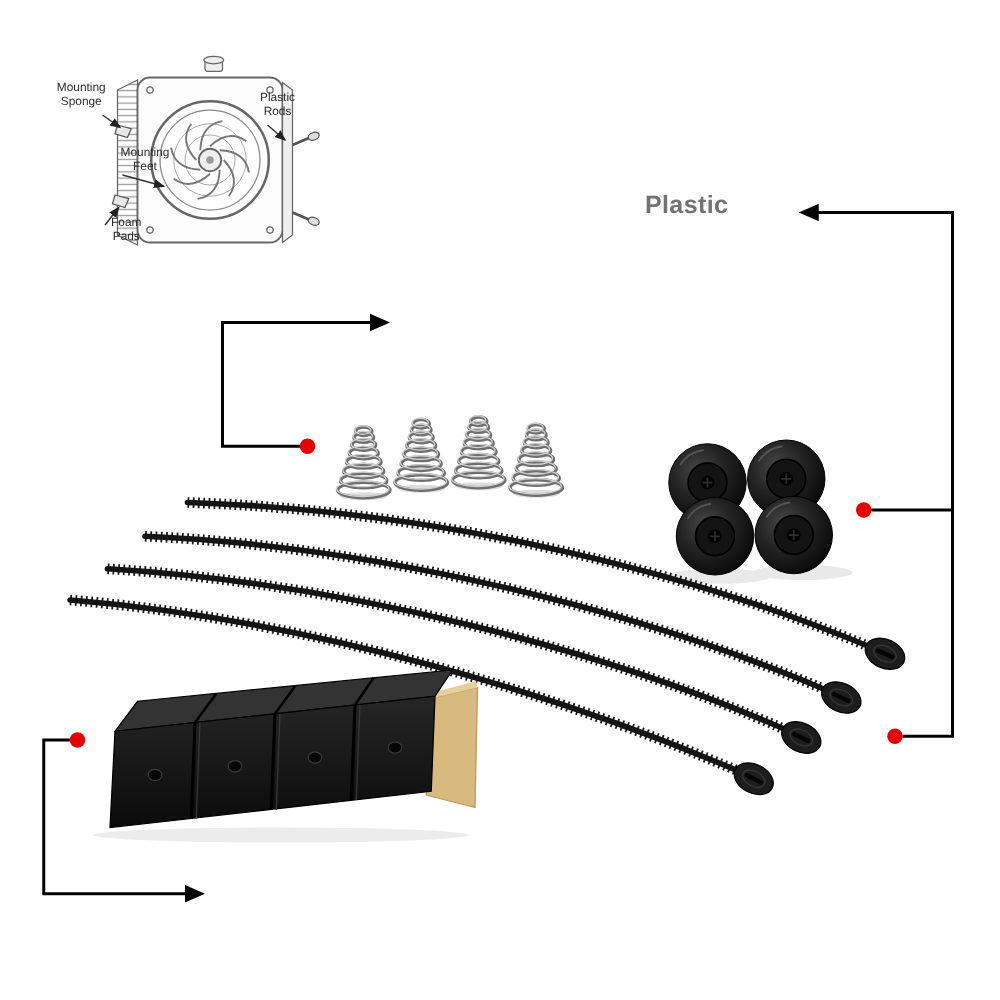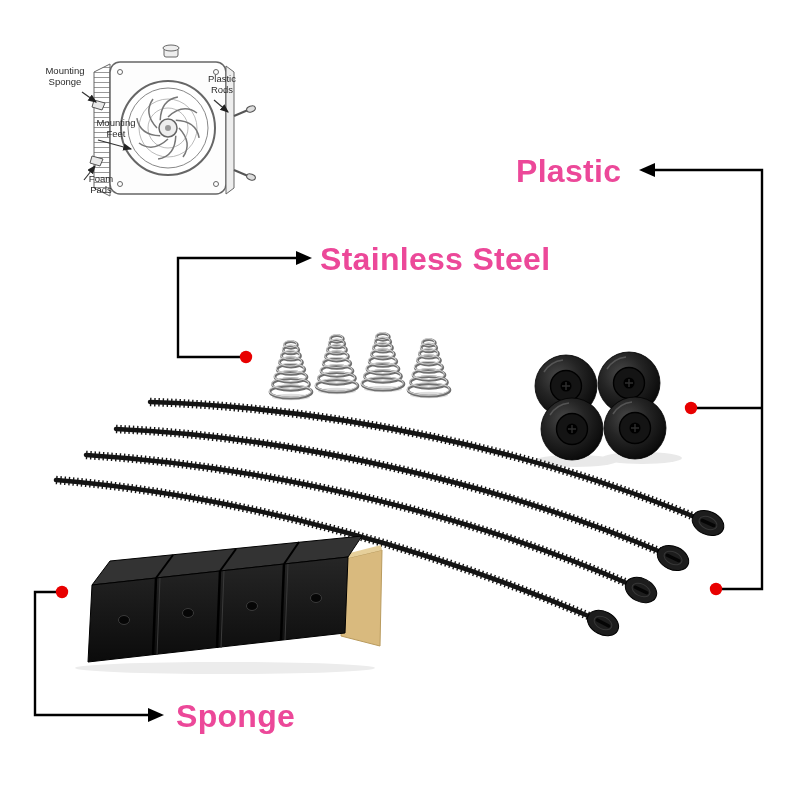--- a/index.html
+++ b/index.html
@@ -2,21 +2,21 @@
 <html style="--background: #ffffff; --accent-red: #e80000; --text: #000000; --part-black: #161616; --adhesive-tan: #d9ba7e; --steel-gray: #6f6f6f;"><head>
 <meta charset="utf-8">
 <style>
   html,body { margin:0; padding:0; background:#fff; }
   .canvas {
     position:relative; width:800px; height:800px; background:#fff;
     font-family:"Liberation Sans", sans-serif; overflow:hidden;
   }
   svg.art { position:absolute; left:0; top:0; }
   .big-label {
-    position:absolute; font-weight:700; font-size:32px; color:#ec4899;
+    position:absolute; font-weight:700; font-size:20px; color:#737373;
     letter-spacing:.3px; white-space:nowrap;
   }
   .d-label {
     position:absolute; font-size:9.5px; line-height:1.15; color:#2b2b2b;
     text-align:center; font-weight:400;
   }
   .callout { stroke:#000; stroke-width:2.4; fill:none; }
   .thin { stroke:#333; stroke-width:1.2; fill:none; }
   .dot { fill:var(--accent-red,#e80000); }
   .arrowhead { fill:#000; }
@@ -212,20 +212,18 @@
       <g>
         <ellipse cx="124" cy="620" rx="5.5" ry="4.5" fill="#060606" stroke="#3a3a3a" stroke-width="1"></ellipse>
         <ellipse cx="188" cy="613" rx="5.5" ry="4.5" fill="#060606" stroke="#3a3a3a" stroke-width="1"></ellipse>
         <ellipse cx="252" cy="606" rx="5.5" ry="4.5" fill="#060606" stroke="#3a3a3a" stroke-width="1"></ellipse>
         <ellipse cx="316" cy="598" rx="5.5" ry="4.5" fill="#060606" stroke="#3a3a3a" stroke-width="1"></ellipse>
       </g>
     </g>
   </svg>
 
   <div class="big-label" style="left:516px; top:153px;">Plastic</div>
-  <div class="big-label" style="left:320px; top:241px;">Stainless Steel</div>
-  <div class="big-label" style="left:176px; top:698px;">Sponge</div>
 
   <div class="d-label" style="left:40px; top:66px; width:50px;">Mounting Sponge</div>
   <div class="d-label" style="left:196px; top:74px; width:52px;">Plastic Rods</div>
   <div class="d-label" style="left:48px; top:118px; width:52px;margin-left:42px;">Mounting Feet</div>
   <div class="d-label" style="left:48px; top:174px; width:36px;margin-left:35px;">Foam Pads</div>
 </div>
 
 </body></html>

